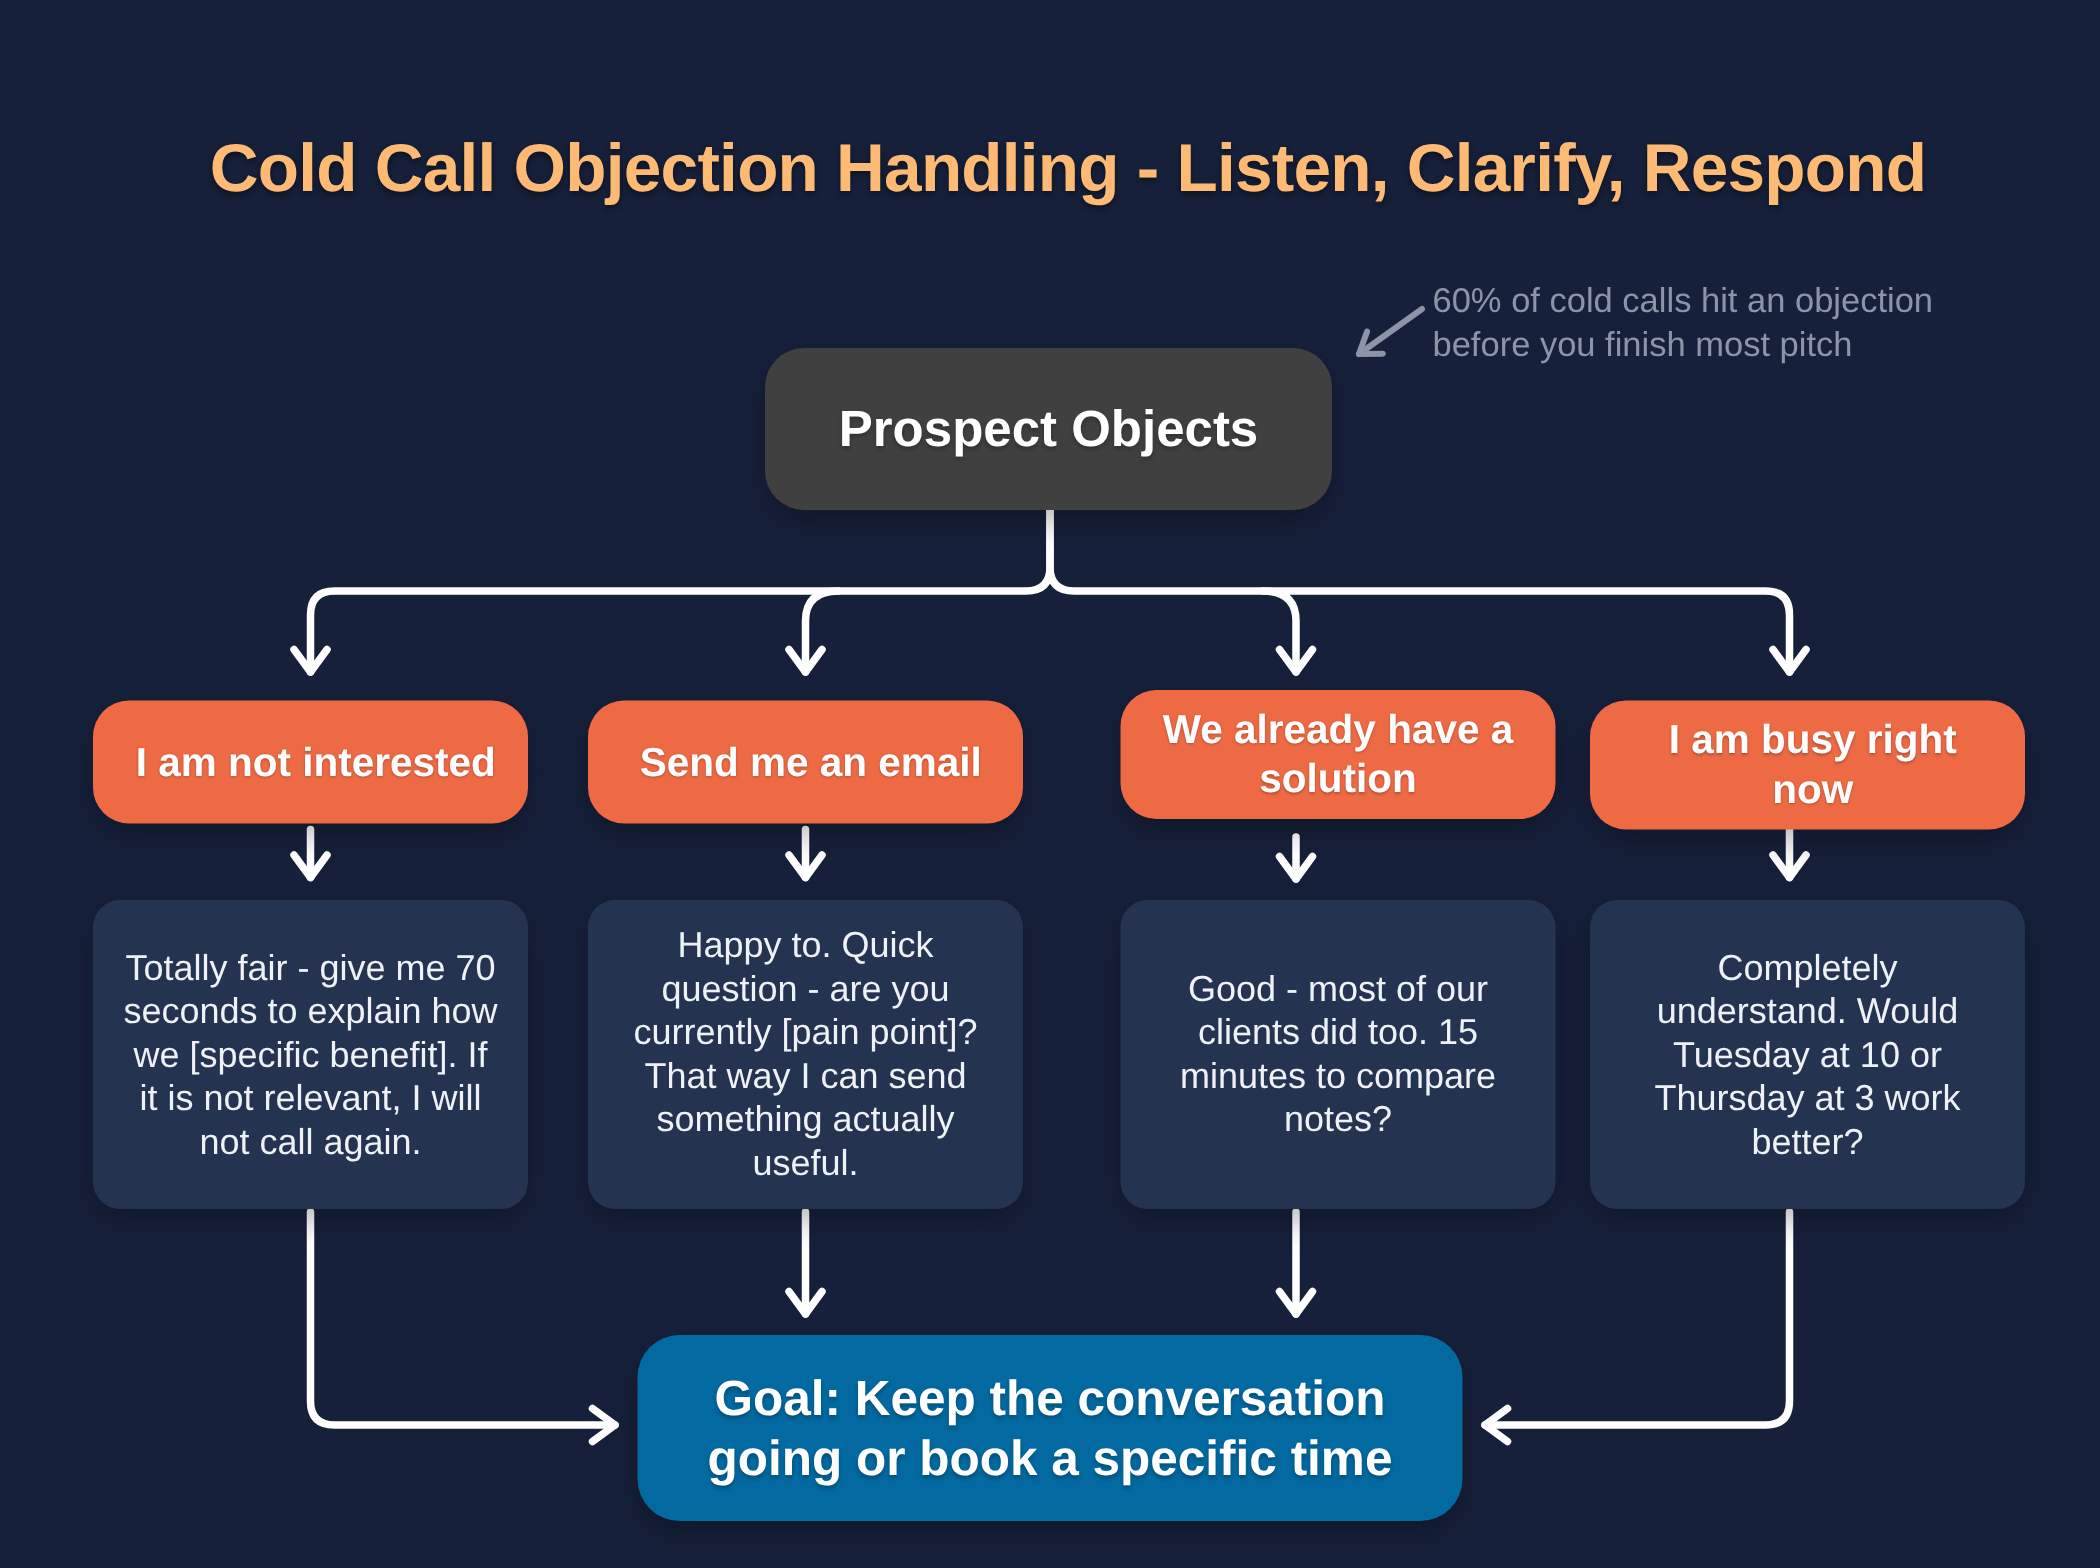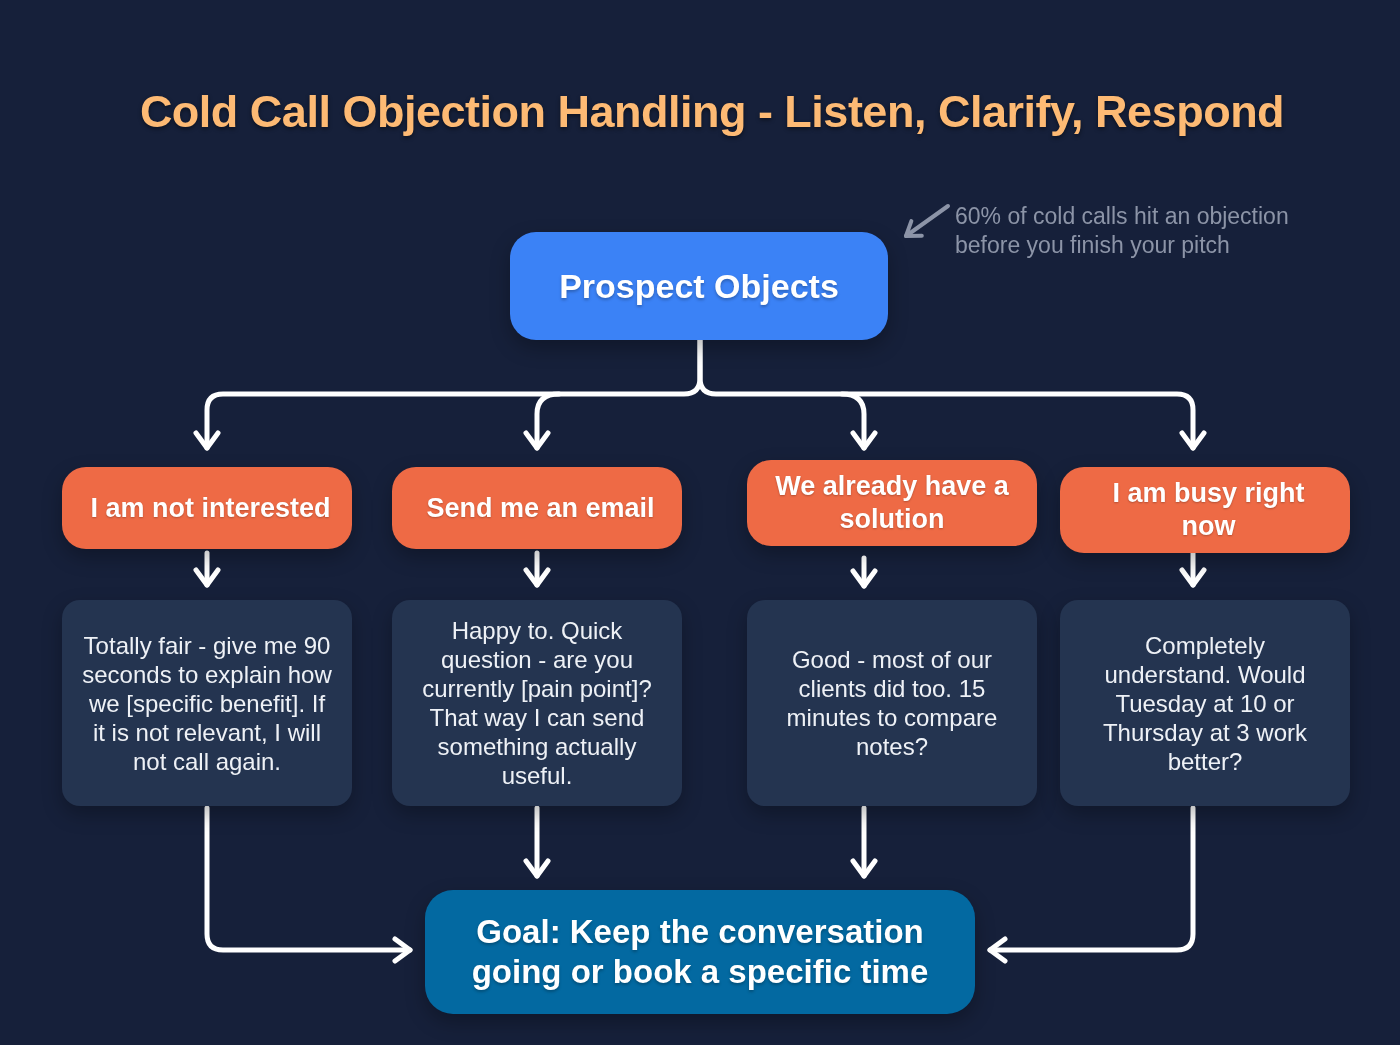--- a/index.html
+++ b/index.html
@@ -31,38 +31,37 @@
   }
   .annotation {
     position: absolute;
     left: 955px;
     top: 186px;
     width: 390px;
     color: #8c94a7;
     font-size: 23px;
     line-height: 29px;
     font-weight: 400;
-    margin-top: 16px;
   }
   .box {
     position: absolute;
     display: flex;
     align-items: center;
     justify-content: center;
     text-align: center;
     color: #ffffff;
     box-sizing: border-box;
     box-shadow: 0 8px 20px rgba(0,0,0,0.28);
   }
   .root-box {
     left: 510px;
     top: 232px;
     width: 378px;
     height: 108px;
-    background: #3b82f6;
+    background: #404040;
     border-radius: 26px;
     font-size: 34px;
     font-weight: 700;
     text-shadow: 0 2px 3px rgba(0,0,0,0.25);
   }
   .objection-box {
     width: 290px;
     min-height: 82px;
     background: #ee6a45;
     border-radius: 24px;
@@ -147,30 +146,30 @@
       <path d="M 1193 808 L 1193 934 Q 1193 950 1177 950 L 990 950" marker-end="url(#arrowWhite)"></path>
     </g>
 
     <path d="M 948 206 L 906 236" fill="none" stroke="#8c94a7" stroke-width="4" stroke-linecap="round" marker-end="url(#arrowGray)"></path>
   </svg>
 
   <div class="title">Cold Call Objection Handling - Listen, Clarify, Respond</div>
 
   <div class="annotation">
     <div>60% of cold calls hit an objection</div>
-    <div>before you finish your pitch</div>
+    <div>before you finish most pitch</div>
   </div>
 
   <div class="box root-box">Prospect Objects</div>
 
   <div class="box objection-box col-0 obj-row">I am not interested</div>
   <div class="box objection-box col-1 obj-row">Send me an email</div>
   <div class="box objection-box col-2 obj-tall">We already have a solution</div>
   <div class="box objection-box col-3 obj-row">I am busy right now</div>
 
-  <div class="box response-box col-0">Totally fair - give me 90 seconds to explain how we [specific benefit]. If it is not relevant, I will not call again.</div>
+  <div class="box response-box col-0">Totally fair - give me 70 seconds to explain how we [specific benefit]. If it is not relevant, I will not call again.</div>
   <div class="box response-box col-1">Happy to. Quick question - are you currently [pain point]? That way I can send something actually useful.</div>
   <div class="box response-box col-2">Good - most of our clients did too. 15 minutes to compare notes?</div>
   <div class="box response-box col-3">Completely understand. Would Tuesday at 10 or Thursday at 3 work better?</div>
 
   <div class="box goal-box">Goal: Keep the conversation going or book a specific time</div>
 
 </div>
 
 </body></html>

